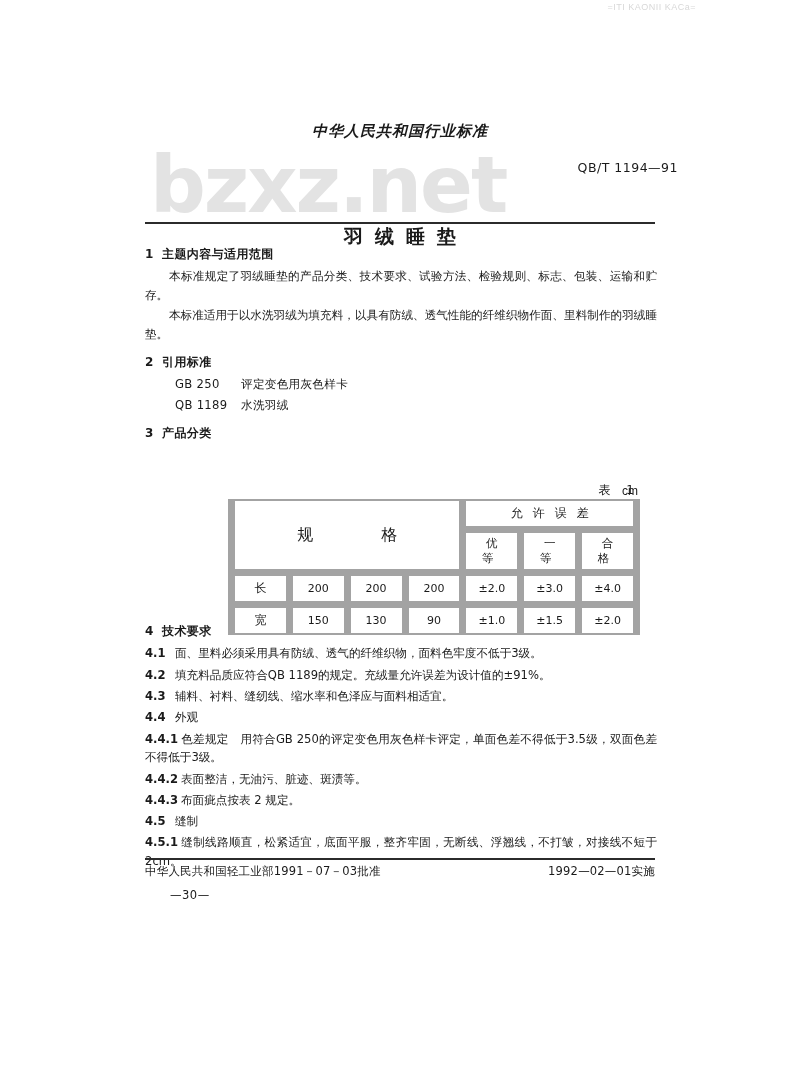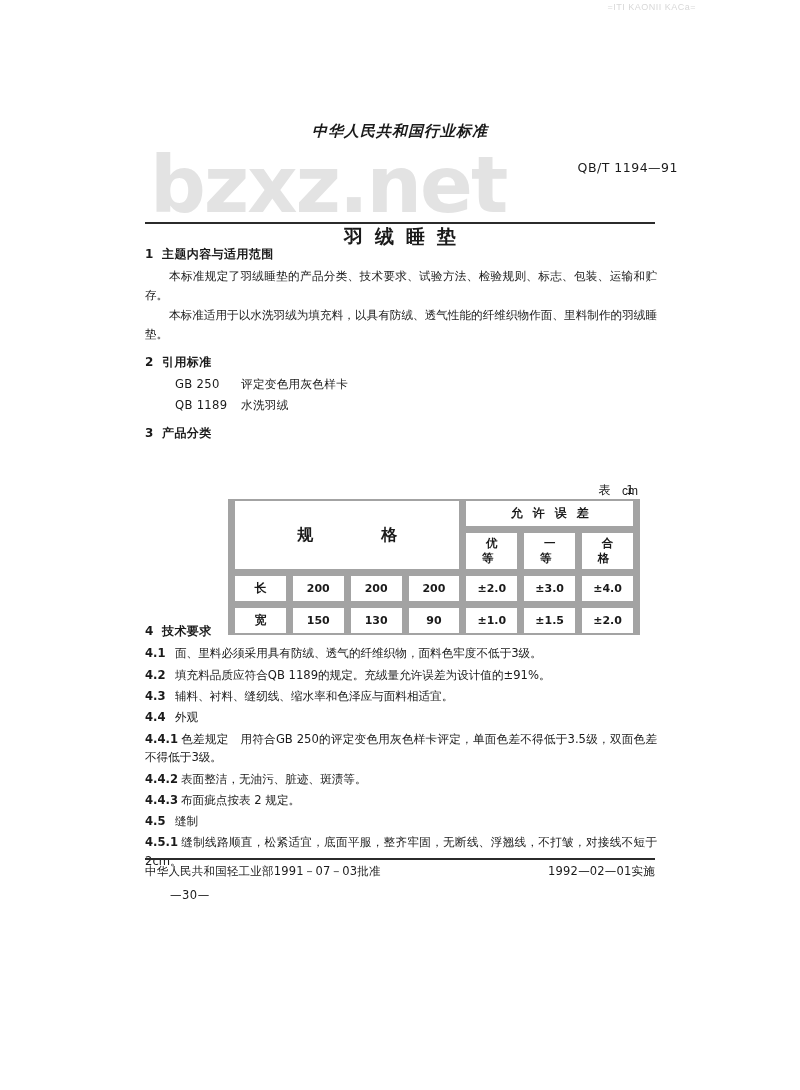--- a/index.html
+++ b/index.html
@@ -160,21 +160,21 @@
   table.spec {
     border-collapse: collapse;
     width: 412px;
     font-size: 11px;
     table-layout: fixed;
   }
   table.spec td, table.spec th {
     border: 7px solid #a3a3a3;
     text-align: center;
     padding: 3px 0;
-    font-weight: bold;
+    font-weight: normal;
     height: 19px;
   }
   table.spec .hdr-spec {
     letter-spacing: 26px;
     text-indent: 26px;
     font-size: 16px;
   }
   table.spec .hdr-tol {
     letter-spacing: 10px;
     text-indent: 10px;

